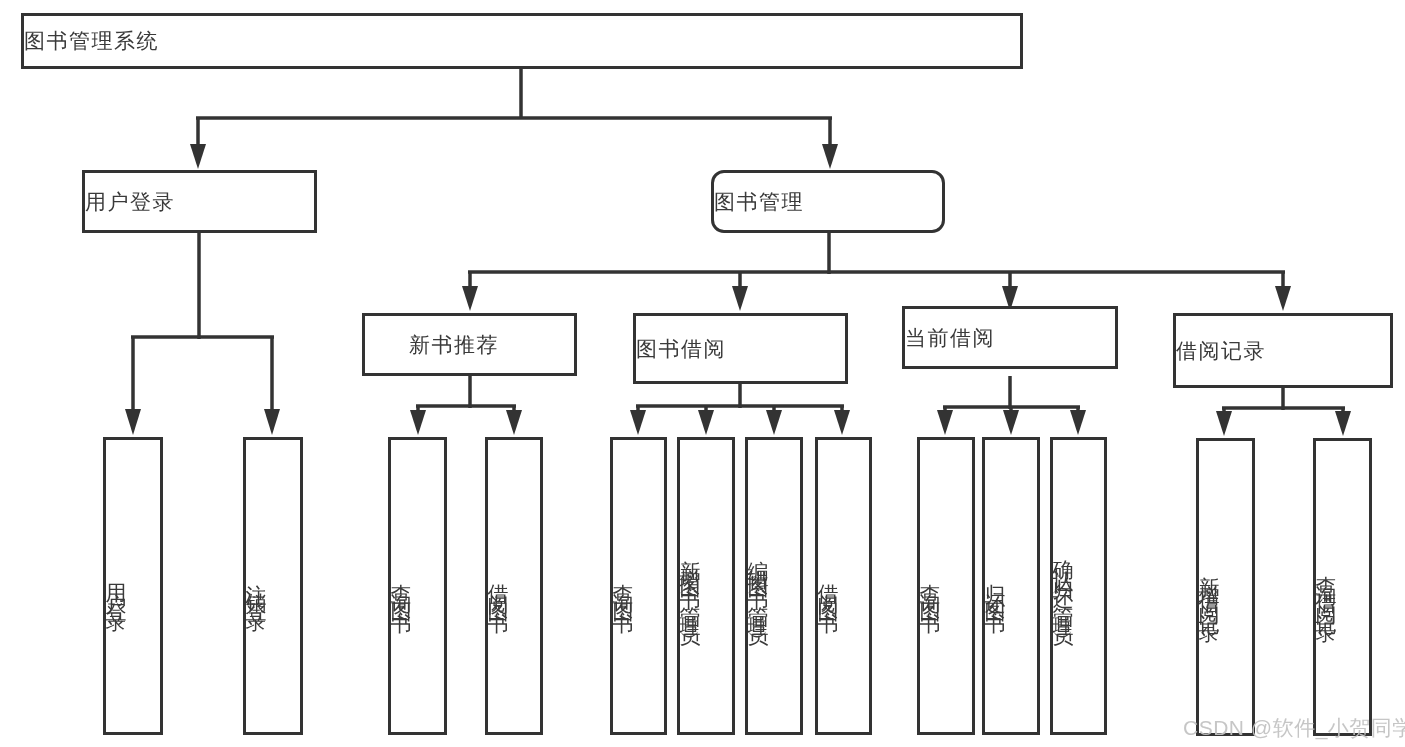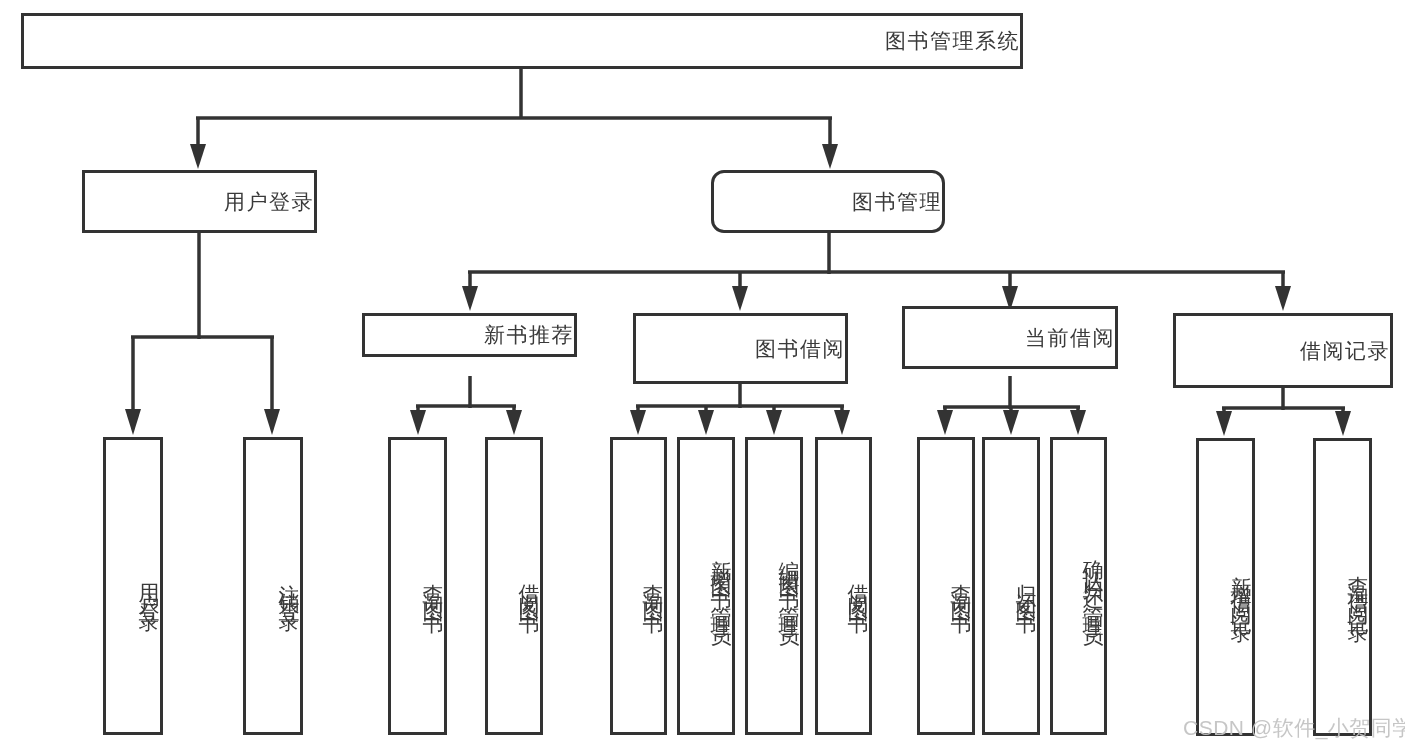--- a/index.html
+++ b/index.html
@@ -12,21 +12,21 @@
     font-family: "Liberation Sans", "DejaVu Sans", sans-serif;
     color: #333333;
   }
   .box {
     position: absolute;
     box-sizing: border-box;
     border: 3px solid #333333;
     background: #ffffff;
     display: flex;
     align-items: center;
-    justify-content: flex-end;
+    justify-content: flex-start;
     font-size: 21px;
     letter-spacing: 1.5px;
     color: #3a3a3a;
     z-index: 2;
   }
   .hbox { white-space: nowrap; }
   .vbox .vtext {
     writing-mode: vertical-rl;
     text-orientation: mixed;
     letter-spacing: 0.45em;
@@ -136,21 +136,21 @@
     <span>图书管理系统</span>
   </div>
 
   <div class="box hbox" style="left:82px; top:170px; width:235px; height:63px;">
     <span>用户登录</span>
   </div>
   <div class="box hbox" style="left:711px; top:170px; width:234px; height:63px;border-radius:13px;">
     <span>图书管理</span>
   </div>
 
-  <div class="box hbox" style="left:362px; top:313px; width:215px; height:44px;">
+  <div class="box hbox" style="left:362px; top:313px; width:215px; height:63px;padding-left:44px;">
     <span>新书推荐</span>
   </div>
   <div class="box hbox" style="left:633px; top:313px; width:215px; height:71px;">
     <span>图书借阅</span>
   </div>
   <div class="box hbox" style="left:902px; top:306px; width:216px; height:63px;">
     <span>当前借阅</span>
   </div>
   <div class="box hbox" style="left:1173px; top:313px; width:220px; height:75px;">
     <span>借阅记录</span>

